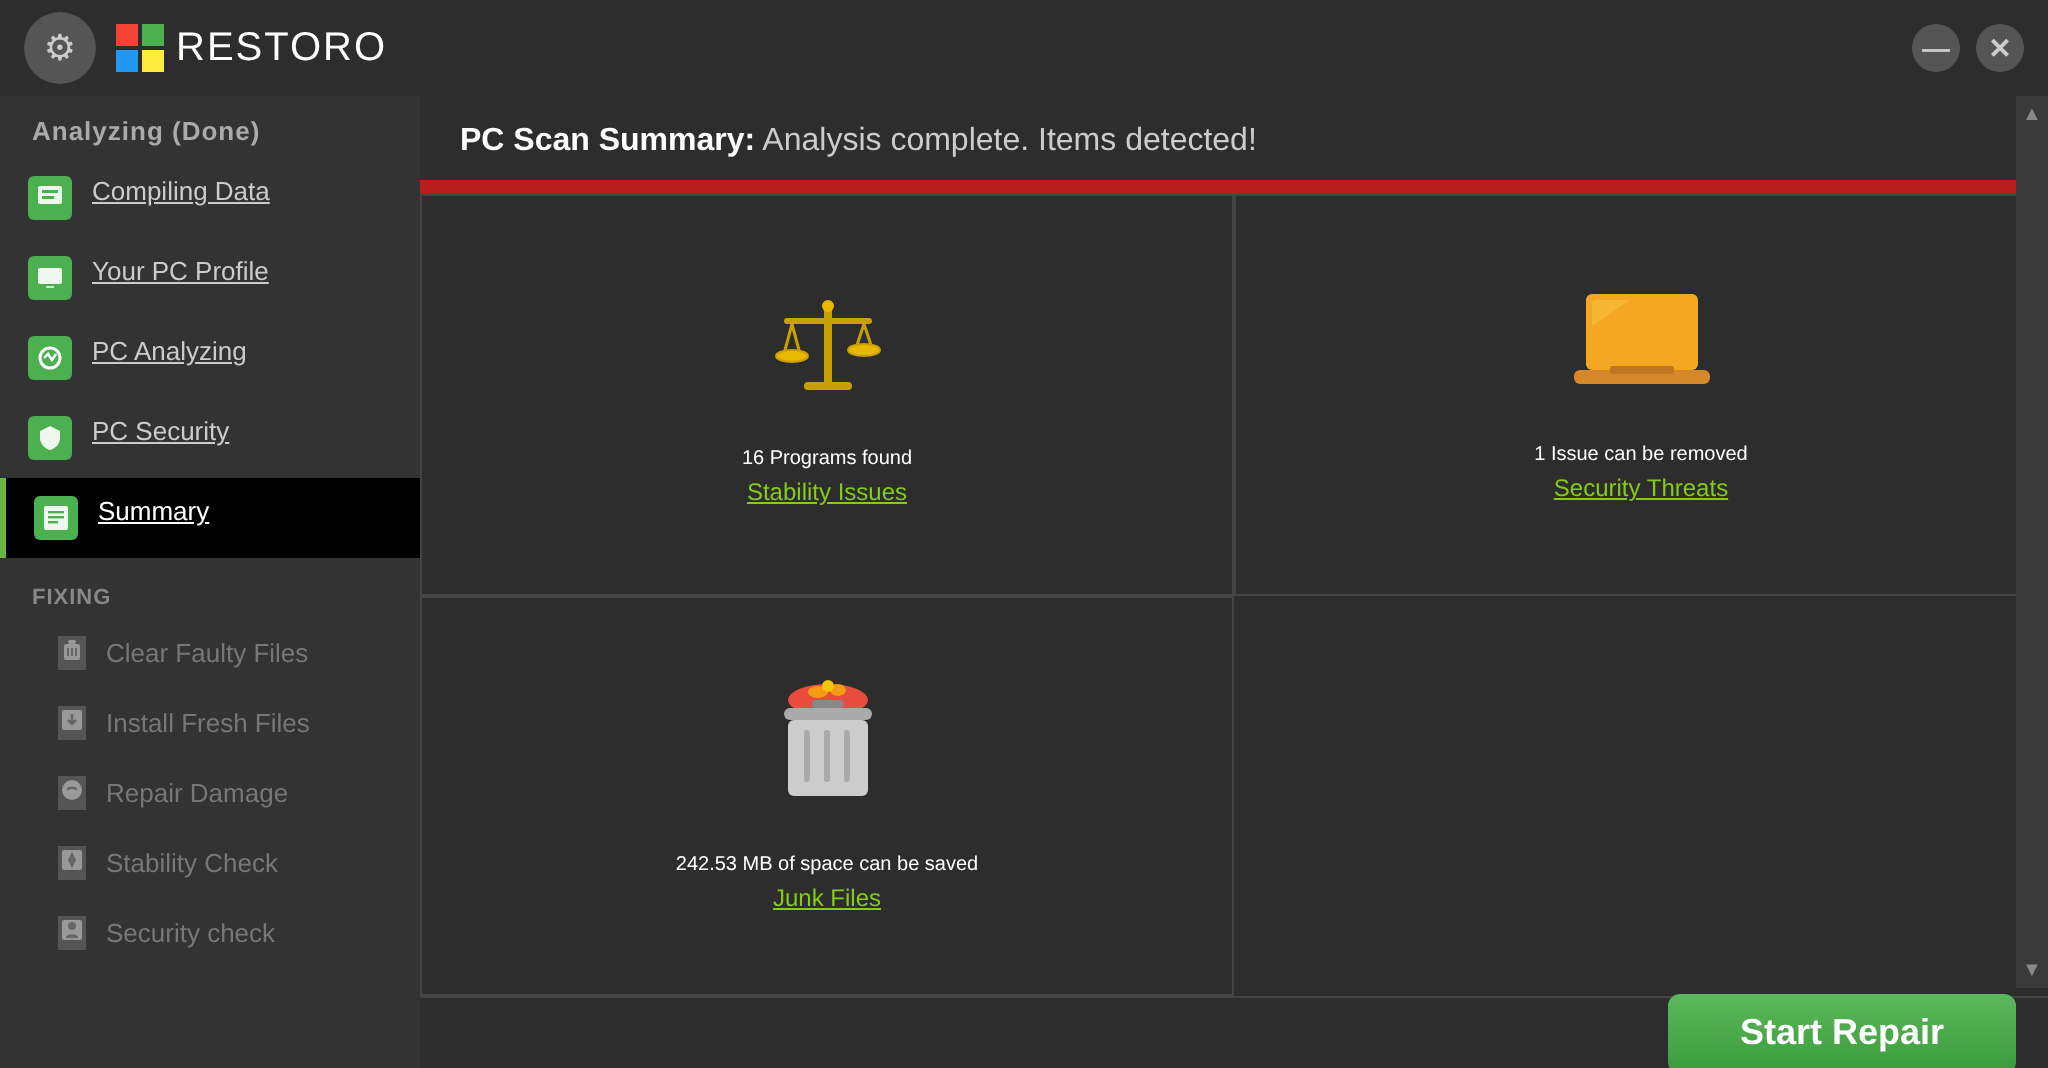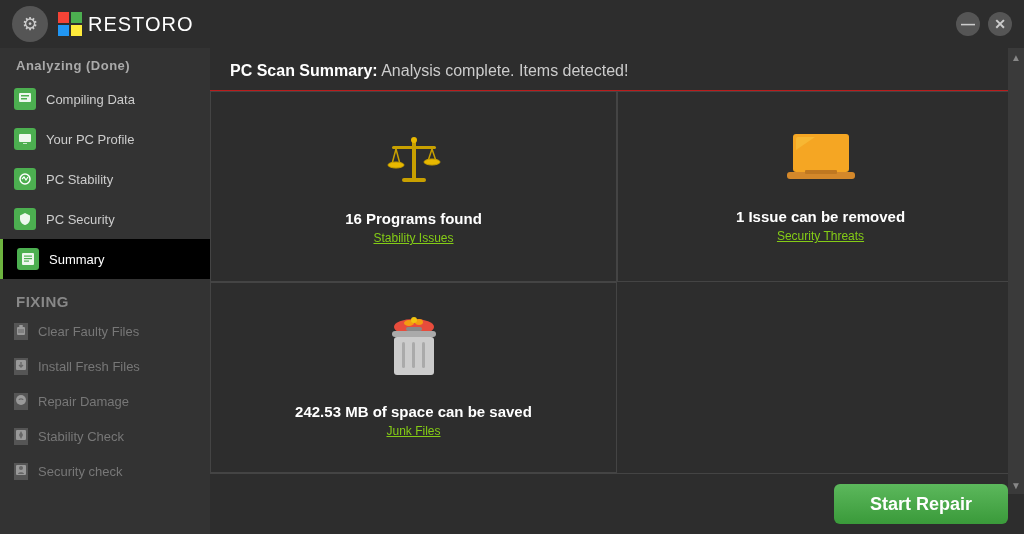--- a/index.html
+++ b/index.html
@@ -90,75 +90,76 @@
     }
     .sidebar-header {
       padding: 10px 16px 6px;
       color: #aaa;
       font-size: 13px;
       font-weight: 600;
       letter-spacing: 0.5px;
     }
     .sidebar-item {
       display: flex;
-      align-items: center;
+      align-items: flex-start;
       gap: 10px;
       padding: 9px 14px;
       cursor: pointer;
       color: #ccc;
       font-size: 13px;
+      text-decoration: underline;
     }
     .sidebar-item.active {
       background: #000000;
       border-left: 3px solid #6db33f;
       color: #fff;
     }
     .sidebar-item .item-icon {
       width: 22px;
       height: 22px;
       display: flex;
       align-items: center;
       justify-content: center;
       border-radius: 3px;
       flex-shrink: 0;
     }
     .icon-green { background: #4caf50; }
     .sidebar-section {
       padding: 10px 16px 4px;
       color: #888;
-      font-size: 15px;
+      font-size: 11px;
       font-weight: 600;
       text-transform: uppercase;
       letter-spacing: 0.5px;
       margin-top: 4px;
     }
     .sidebar-item-disabled {
       display: flex;
       align-items: center;
       gap: 10px;
-      padding: 9px 14px;
+      padding: 9px 29px;
       color: #777;
       font-size: 13px;
     }
     .icon-disabled { background: #555; }
 
     
     .right-panel {
       flex: 1;
       background: #2d2d2d;
       display: flex;
       flex-direction: column;
       position: relative;
     }
 
     .scan-summary-header {
       padding: 14px 20px 10px;
       font-size: 16px;
       color: #ccc;
-      border-bottom: 1px solid #b91c1c;
+      border-bottom: 7px solid #b91c1c;
       flex-shrink: 0;
     }
     .scan-summary-header strong {
       color: #fff;
       font-weight: 700;
     }
 
     
     .cards-grid {
       display: grid;
@@ -176,22 +177,22 @@
       border: 1px solid #444;
       padding: 20px 10px;
       text-align: center;
     }
     .card-icon {
       font-size: 52px;
       margin-bottom: 10px;
       line-height: 1;
     }
     .card-title {
-      font-size: 15px;
-      font-weight: 700;
+      font-size: 10px;
+      font-weight: 400;
       color: #ffffff;
       margin-bottom: 4px;
     }
     .card-subtitle {
       font-size: 12px;
       color: #84cc16;
       text-decoration: underline;
       cursor: pointer;
     }
     .card-title-teal { color: #3ab5c6; }
@@ -216,21 +217,21 @@
       display: flex;
       align-items: center;
       justify-content: center;
       color: #888;
       font-size: 10px;
       cursor: pointer;
     }
 
     
     .bottom-bar {
-      height: 61px;
+      height: 36px;
       background: #2d2d2d;
       display: flex;
       align-items: center;
       justify-content: flex-end;
       padding: 0 16px;
       border-top: 1px solid #444;
       flex-shrink: 0;
     }
     .start-repair-btn {
       background: linear-gradient(to bottom, #5cb85c, #3a9a3a);
@@ -296,21 +297,21 @@
       <span>Your PC Profile</span>
     </div>
 
     <div class="sidebar-item">
       <div class="item-icon icon-green">
         <svg width="14" height="14" viewBox="0 0 14 14">
             <circle cx="7" cy="7" r="5" fill="none" stroke="white" stroke-width="1.5"></circle>
             <path d="M4 7 L6 5 L8 8 L10 5" stroke="white" stroke-width="1.2" fill="none"></path>
           </svg>
       </div>
-      <span>PC Stability</span>
+      <span>PC Analyzing</span>
     </div>
 
     <div class="sidebar-item">
       <div class="item-icon icon-green">
         <svg width="14" height="14" viewBox="0 0 14 14">
             <path d="M7 1 L12 3.5 L12 7 C12 10 9.5 12.5 7 13 C4.5 12.5 2 10 2 7 L2 3.5 Z" fill="white" opacity="0.9"></path>
           </svg>
       </div>
       <span>PC Security</span>
     </div>

